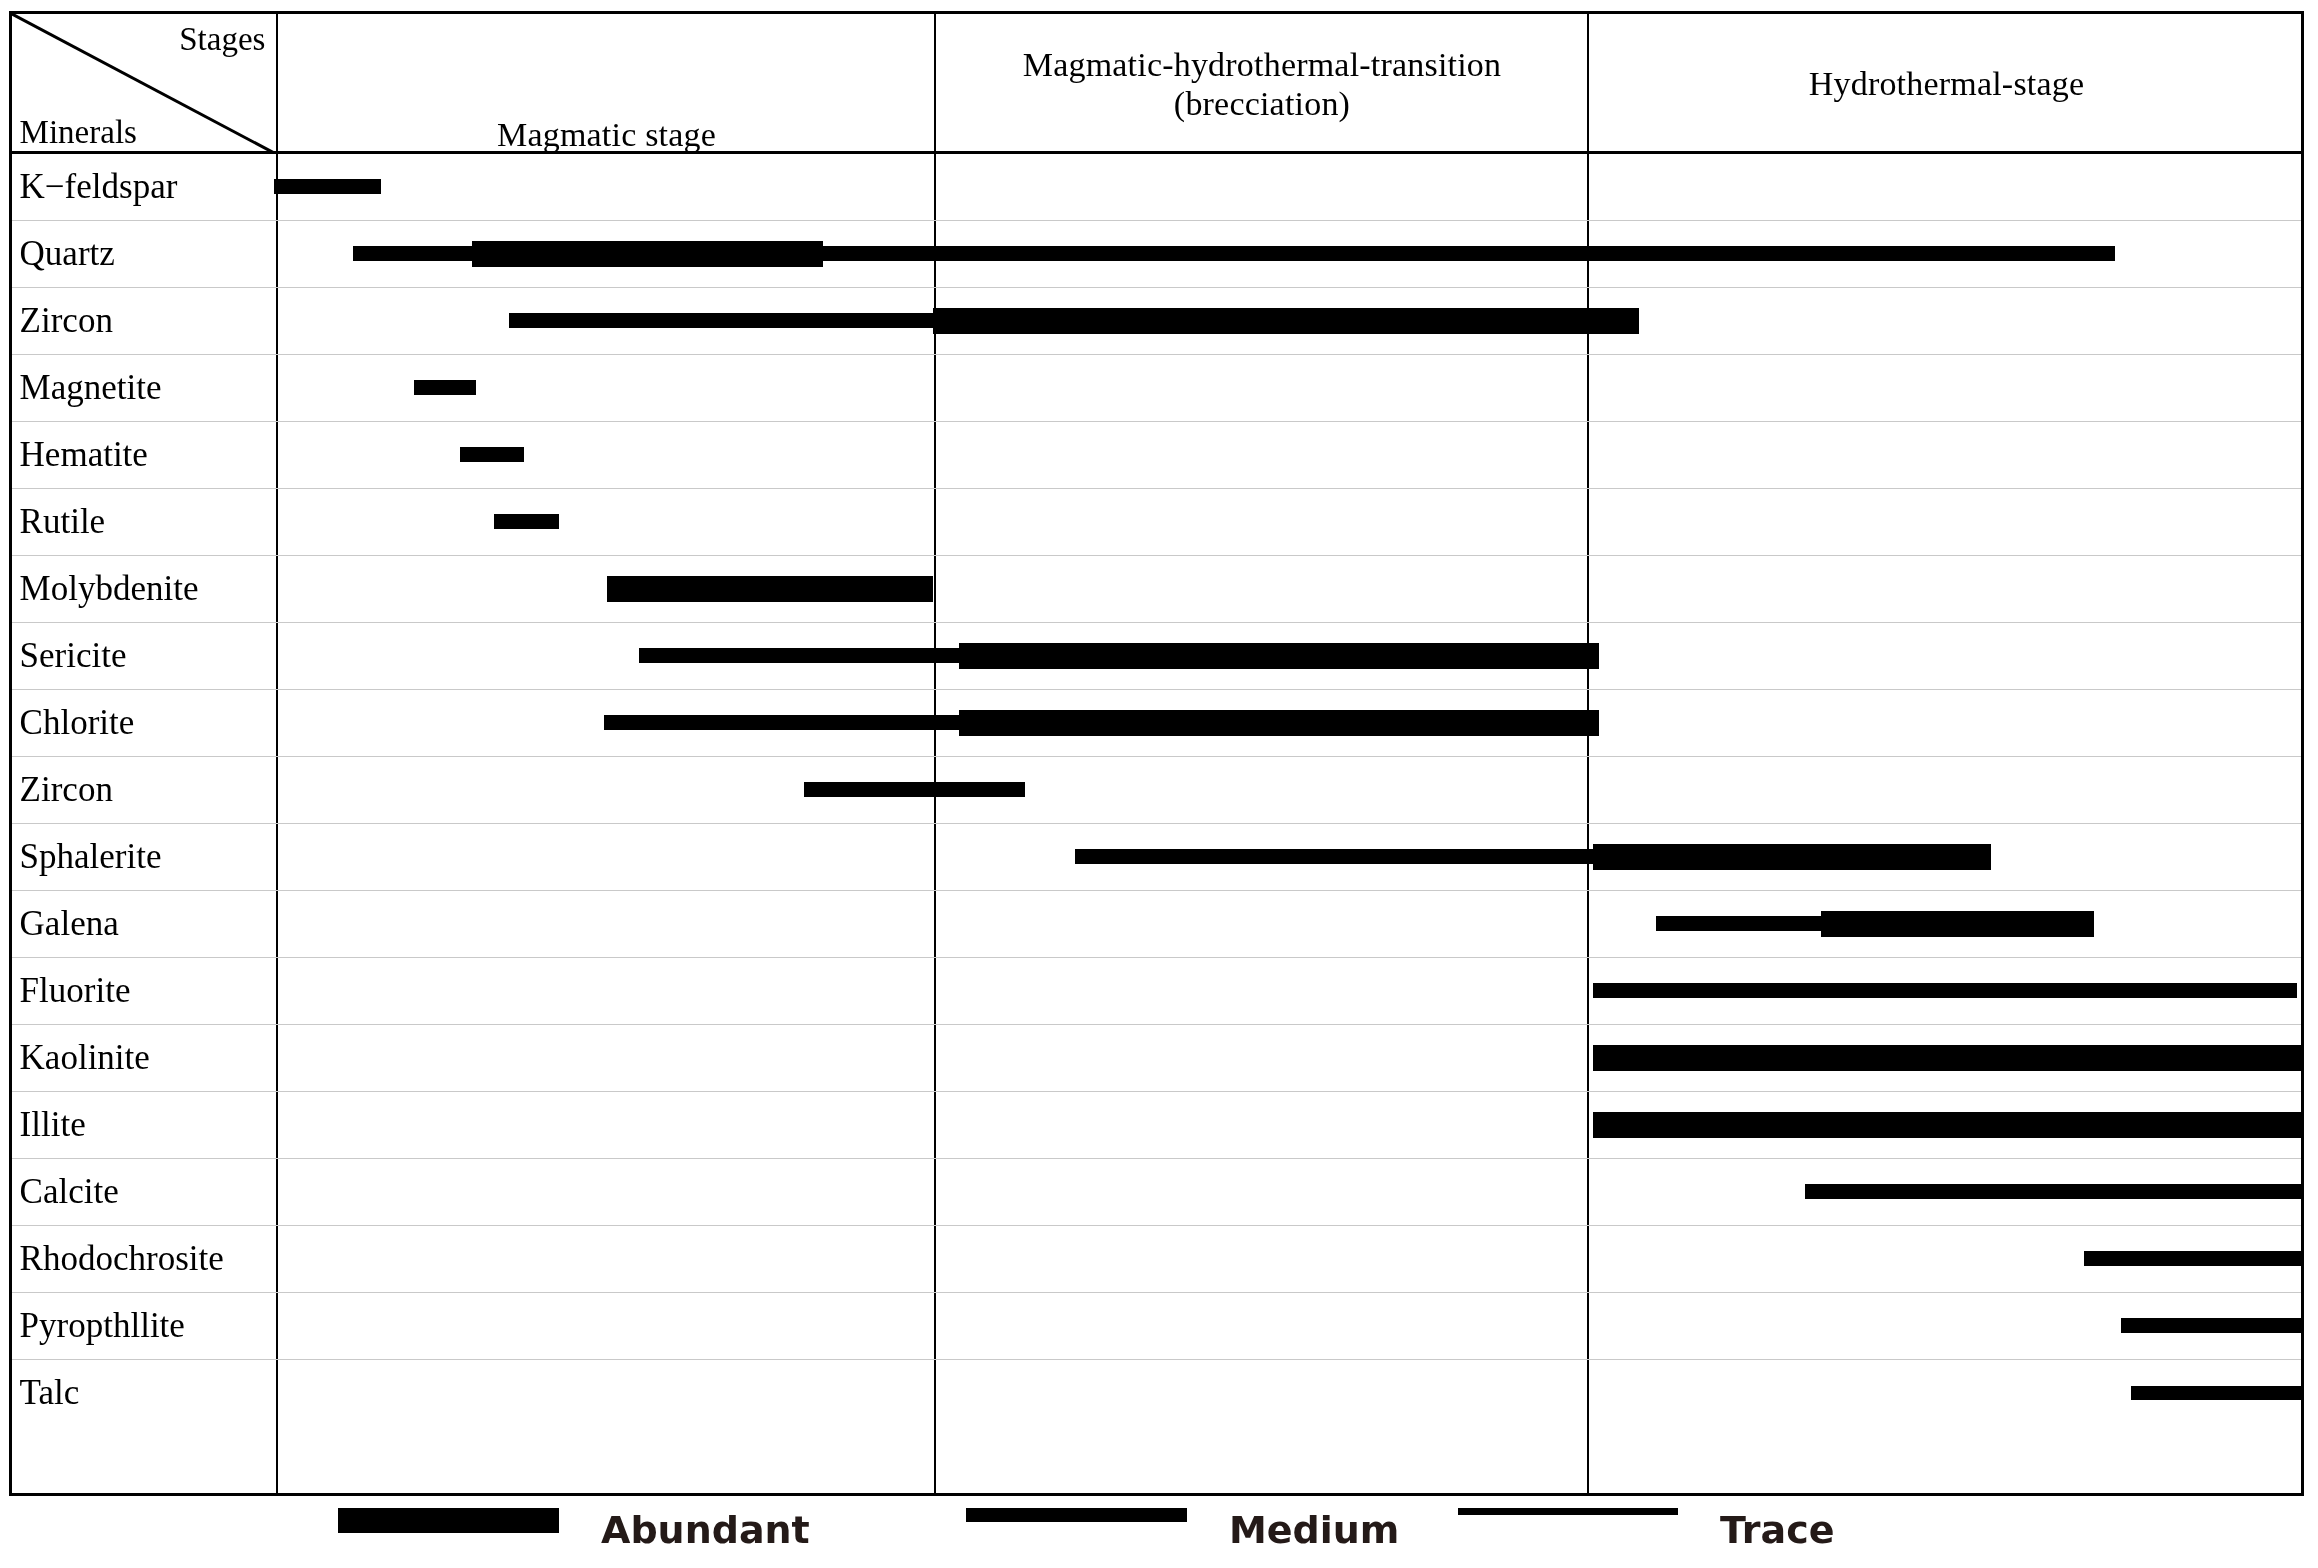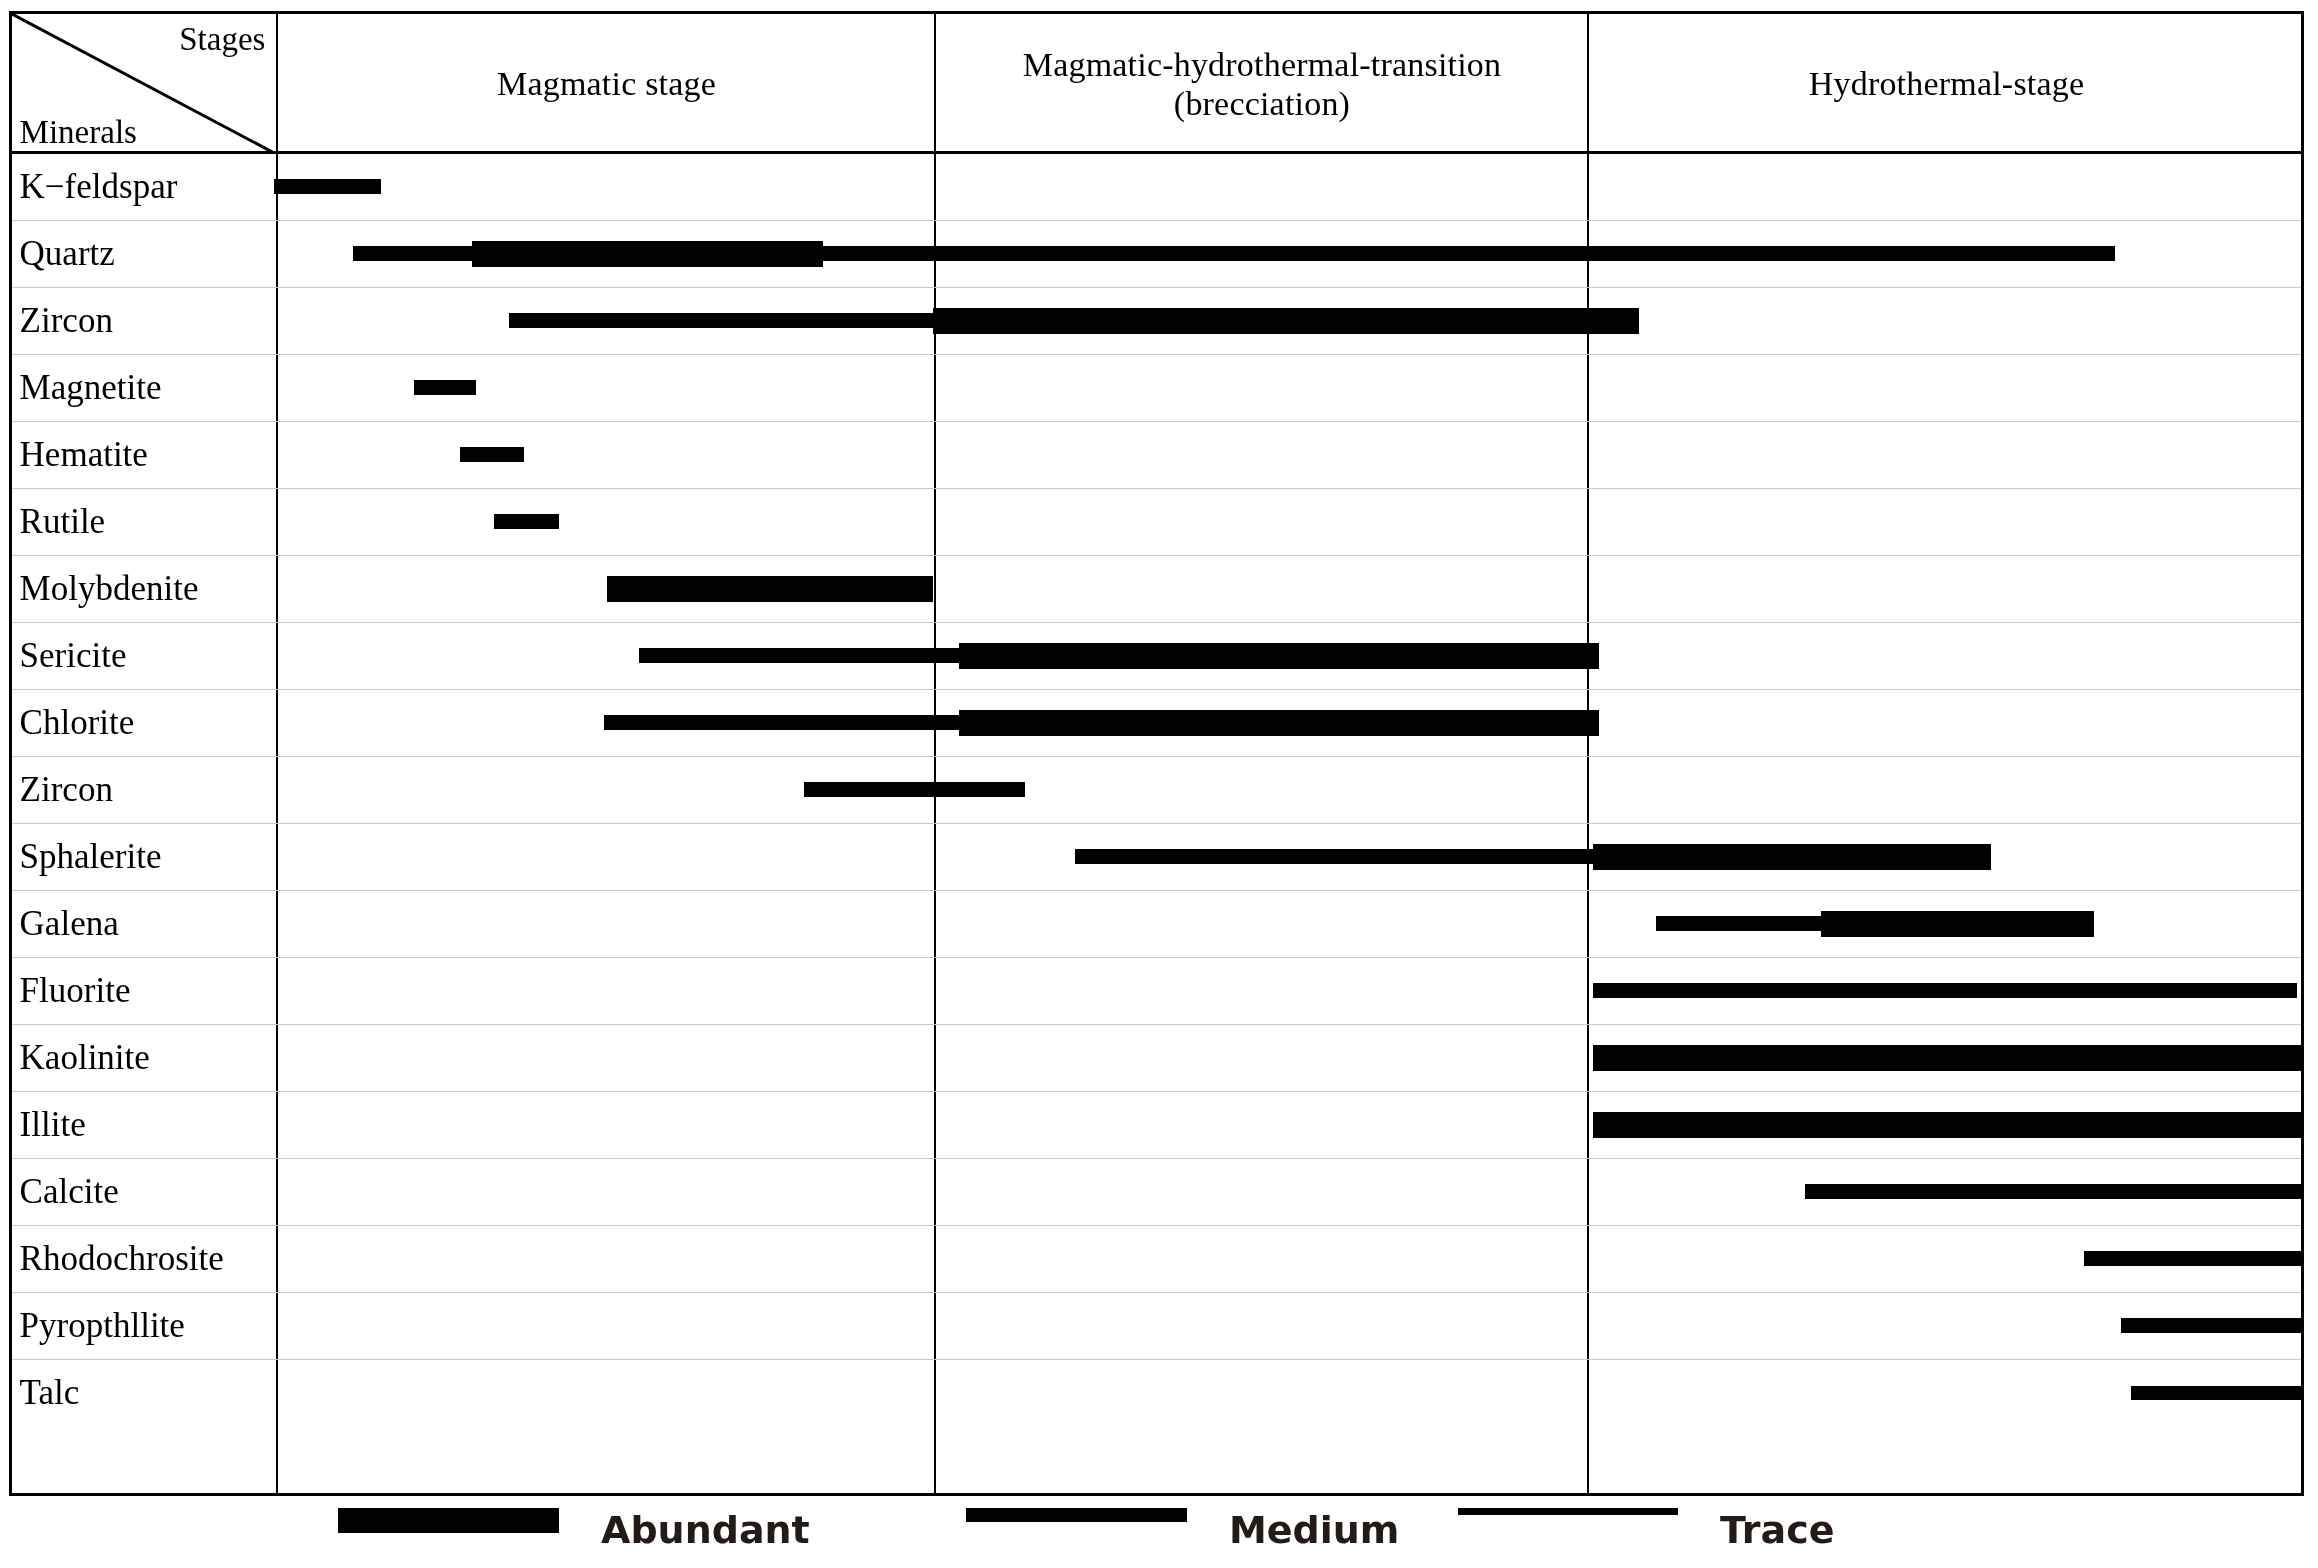--- a/index.html
+++ b/index.html
@@ -59,21 +59,21 @@
     <div id="headrow">
 
       <div id="corner">
         <svg class="diag" viewBox="0 0 349 185" preserveAspectRatio="none">
           <line x1="0" y1="0" x2="349" y2="185" stroke="#000" stroke-width="4"></line>
         </svg>
         <span class="stages">Stages</span>
         <span class="minerals">Minerals</span>
       </div>
 
-      <div class="hcell" style="left:266px;width:657px;">
+      <div class="hcell" style="left:266px;width:657px;align-items:flex-end;">
         <span>Magmatic stage</span>
       </div>
 
       <div class="hcell" style="left:925px;width:650px;">
         <span style="max-width:597px;display:block;">Magmatic-hydrothermal-transition (brecciation)</span>
       </div>
 
       <div class="hcell" style="left:1577px;width:715px;">
         <span>Hydrothermal-stage</span>
       </div>

